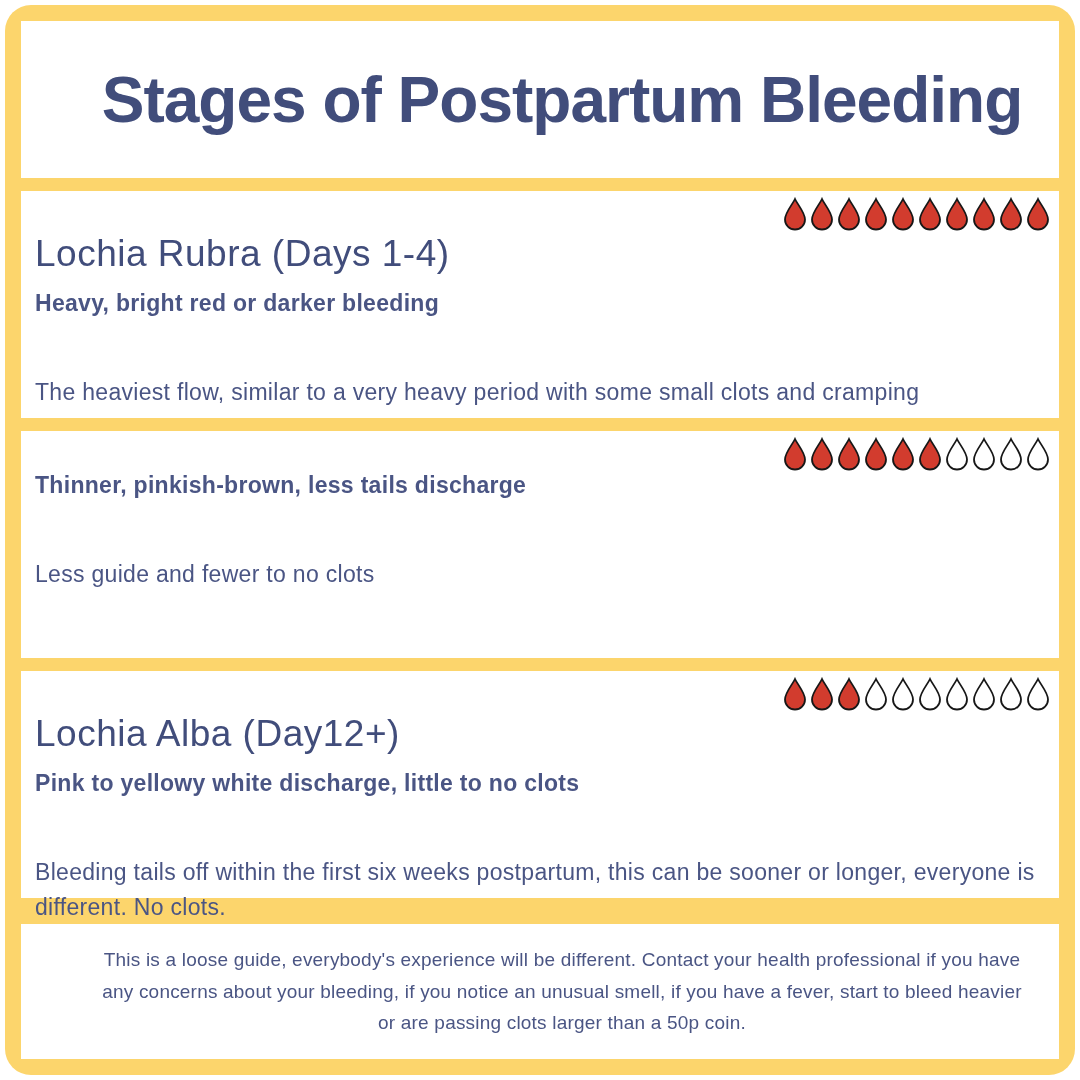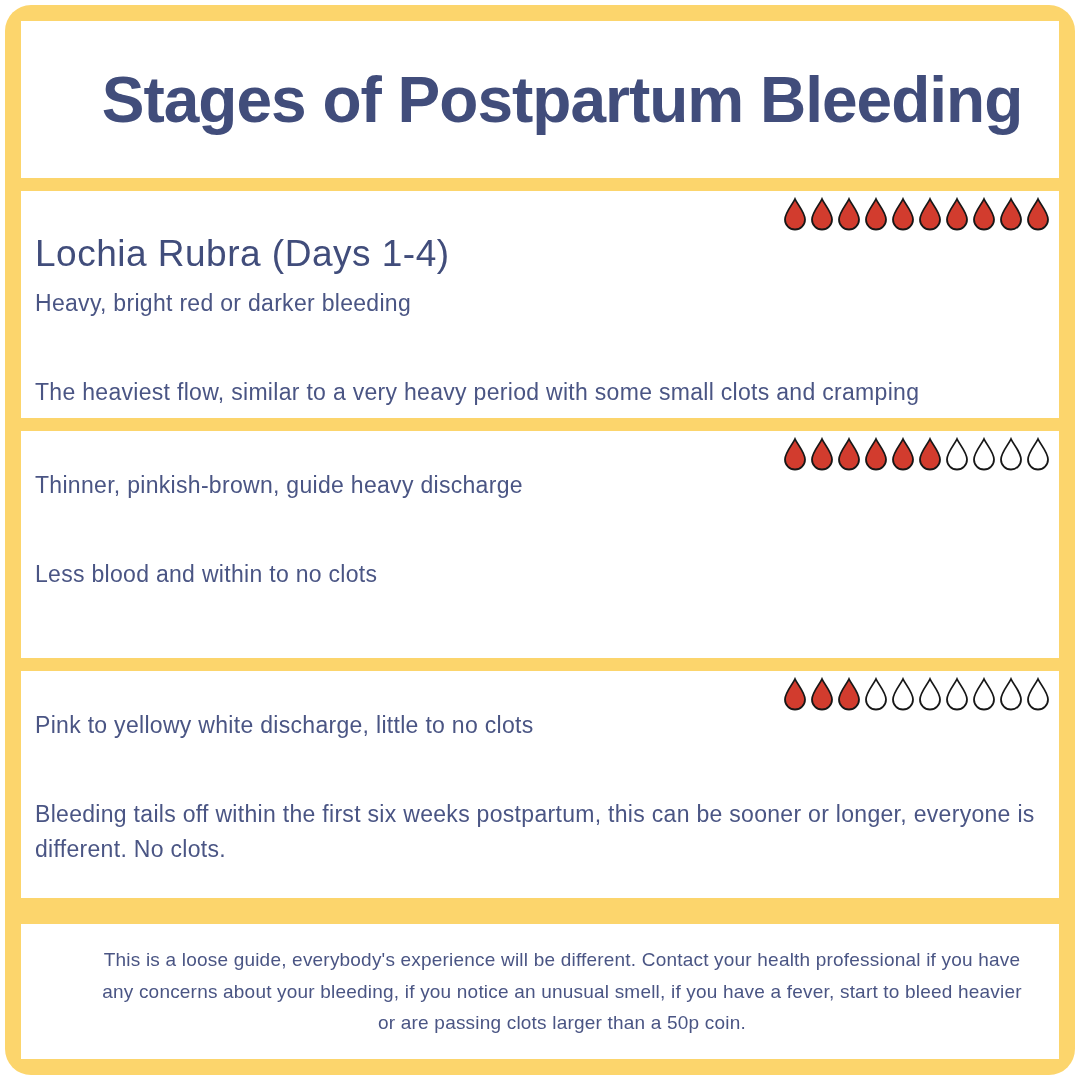--- a/index.html
+++ b/index.html
@@ -58,20 +58,21 @@
     font-size:37px;
     font-weight:400;
     color:var(--ink);
     letter-spacing:0.5px;
     margin-top:16px;
   }
   .stage-card .sub{
     font-size:23px;
     margin-top:15px;
     letter-spacing:0.3px;
+    font-weight:bold;
   }
   .stage-card .desc{
     font-size:23px;
     margin-top:58px;
     line-height:1.5;
     letter-spacing:0.3px;
     max-width:1010px;
   }
   .drops{
     position:absolute;
@@ -170,22 +171,22 @@
           <svg viewBox="0 0 26 35" width="26" height="35">
             <path d="M13 2 C10.5 7.5 3 15.5 3 22.5 a10 10 0 0 0 20 0 C23 15.5 15.5 7.5 13 2 Z" fill="#ffffff" stroke="#171717" stroke-width="1.8"></path>
           </svg>
           <svg viewBox="0 0 26 35" width="26" height="35">
             <path d="M13 2 C10.5 7.5 3 15.5 3 22.5 a10 10 0 0 0 20 0 C23 15.5 15.5 7.5 13 2 Z" fill="#ffffff" stroke="#171717" stroke-width="1.8"></path>
           </svg>
           <svg viewBox="0 0 26 35" width="26" height="35">
             <path d="M13 2 C10.5 7.5 3 15.5 3 22.5 a10 10 0 0 0 20 0 C23 15.5 15.5 7.5 13 2 Z" fill="#ffffff" stroke="#171717" stroke-width="1.8"></path>
           </svg>
         </div>
-      <p class="sub">Thinner, pinkish-brown, guide heavy discharge</p>
-      <p class="desc">Less blood and within to no clots</p>
+      <p class="sub">Thinner, pinkish-brown, less tails discharge</p>
+      <p class="desc">Less guide and fewer to no clots</p>
     </div>
 
     <div class="card stage-card">
       <div class="drops">
           <svg viewBox="0 0 26 35" width="26" height="35">
             <path d="M13 2 C10.5 7.5 3 15.5 3 22.5 a10 10 0 0 0 20 0 C23 15.5 15.5 7.5 13 2 Z" fill="#d23c2e" stroke="#171717" stroke-width="1.8"></path>
           </svg>
           <svg viewBox="0 0 26 35" width="26" height="35">
             <path d="M13 2 C10.5 7.5 3 15.5 3 22.5 a10 10 0 0 0 20 0 C23 15.5 15.5 7.5 13 2 Z" fill="#d23c2e" stroke="#171717" stroke-width="1.8"></path>
           </svg>
@@ -207,20 +208,21 @@
           <svg viewBox="0 0 26 35" width="26" height="35">
             <path d="M13 2 C10.5 7.5 3 15.5 3 22.5 a10 10 0 0 0 20 0 C23 15.5 15.5 7.5 13 2 Z" fill="#ffffff" stroke="#171717" stroke-width="1.8"></path>
           </svg>
           <svg viewBox="0 0 26 35" width="26" height="35">
             <path d="M13 2 C10.5 7.5 3 15.5 3 22.5 a10 10 0 0 0 20 0 C23 15.5 15.5 7.5 13 2 Z" fill="#ffffff" stroke="#171717" stroke-width="1.8"></path>
           </svg>
           <svg viewBox="0 0 26 35" width="26" height="35">
             <path d="M13 2 C10.5 7.5 3 15.5 3 22.5 a10 10 0 0 0 20 0 C23 15.5 15.5 7.5 13 2 Z" fill="#ffffff" stroke="#171717" stroke-width="1.8"></path>
           </svg>
         </div>
+      <h2>Lochia Alba (Day12+)</h2>
       <p class="sub">Pink to yellowy white discharge, little to no clots</p>
       <p class="desc">Bleeding tails off within the first six weeks postpartum, this can be sooner or longer, everyone is different. No clots.</p>
     </div>
 
     <div class="card footer-card">
       <p>This is a loose guide, everybody's experience will be different. Contact your health professional if you have any concerns about your bleeding, if you notice an unusual smell, if you have a fever, start to bleed heavier or are passing clots larger than a 50p coin.</p>
     </div>
 
   </div>
 </div>

